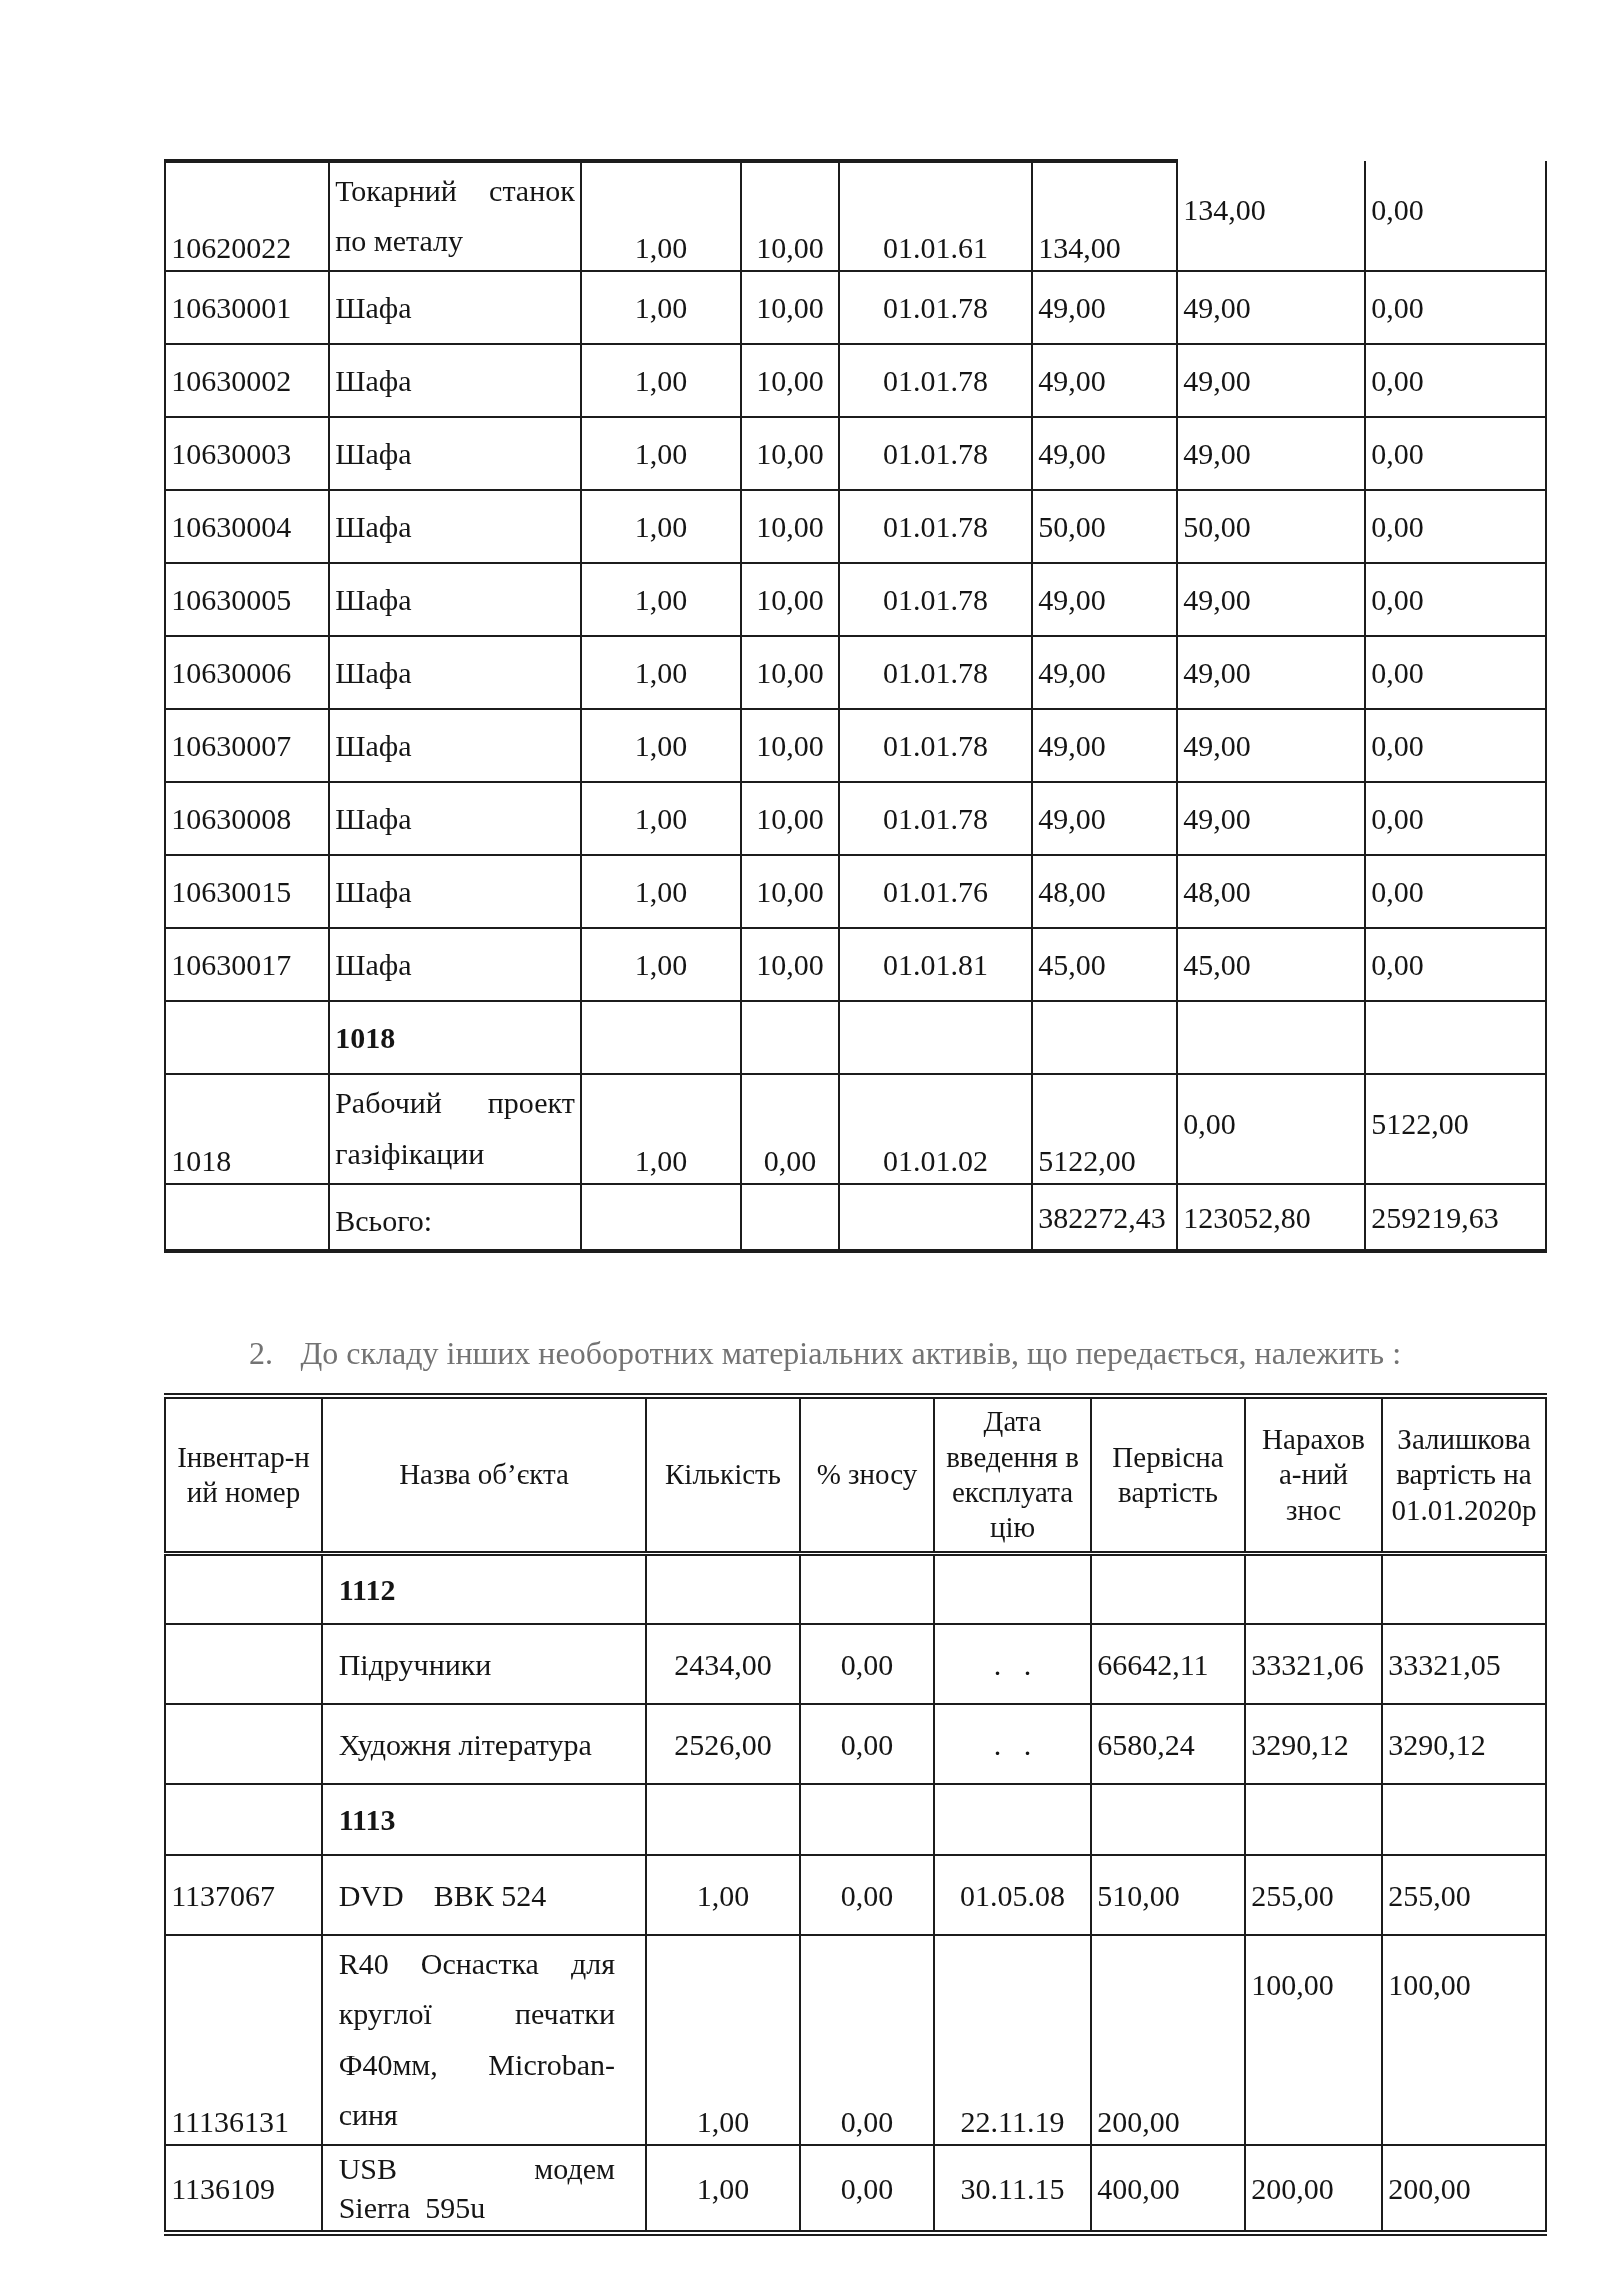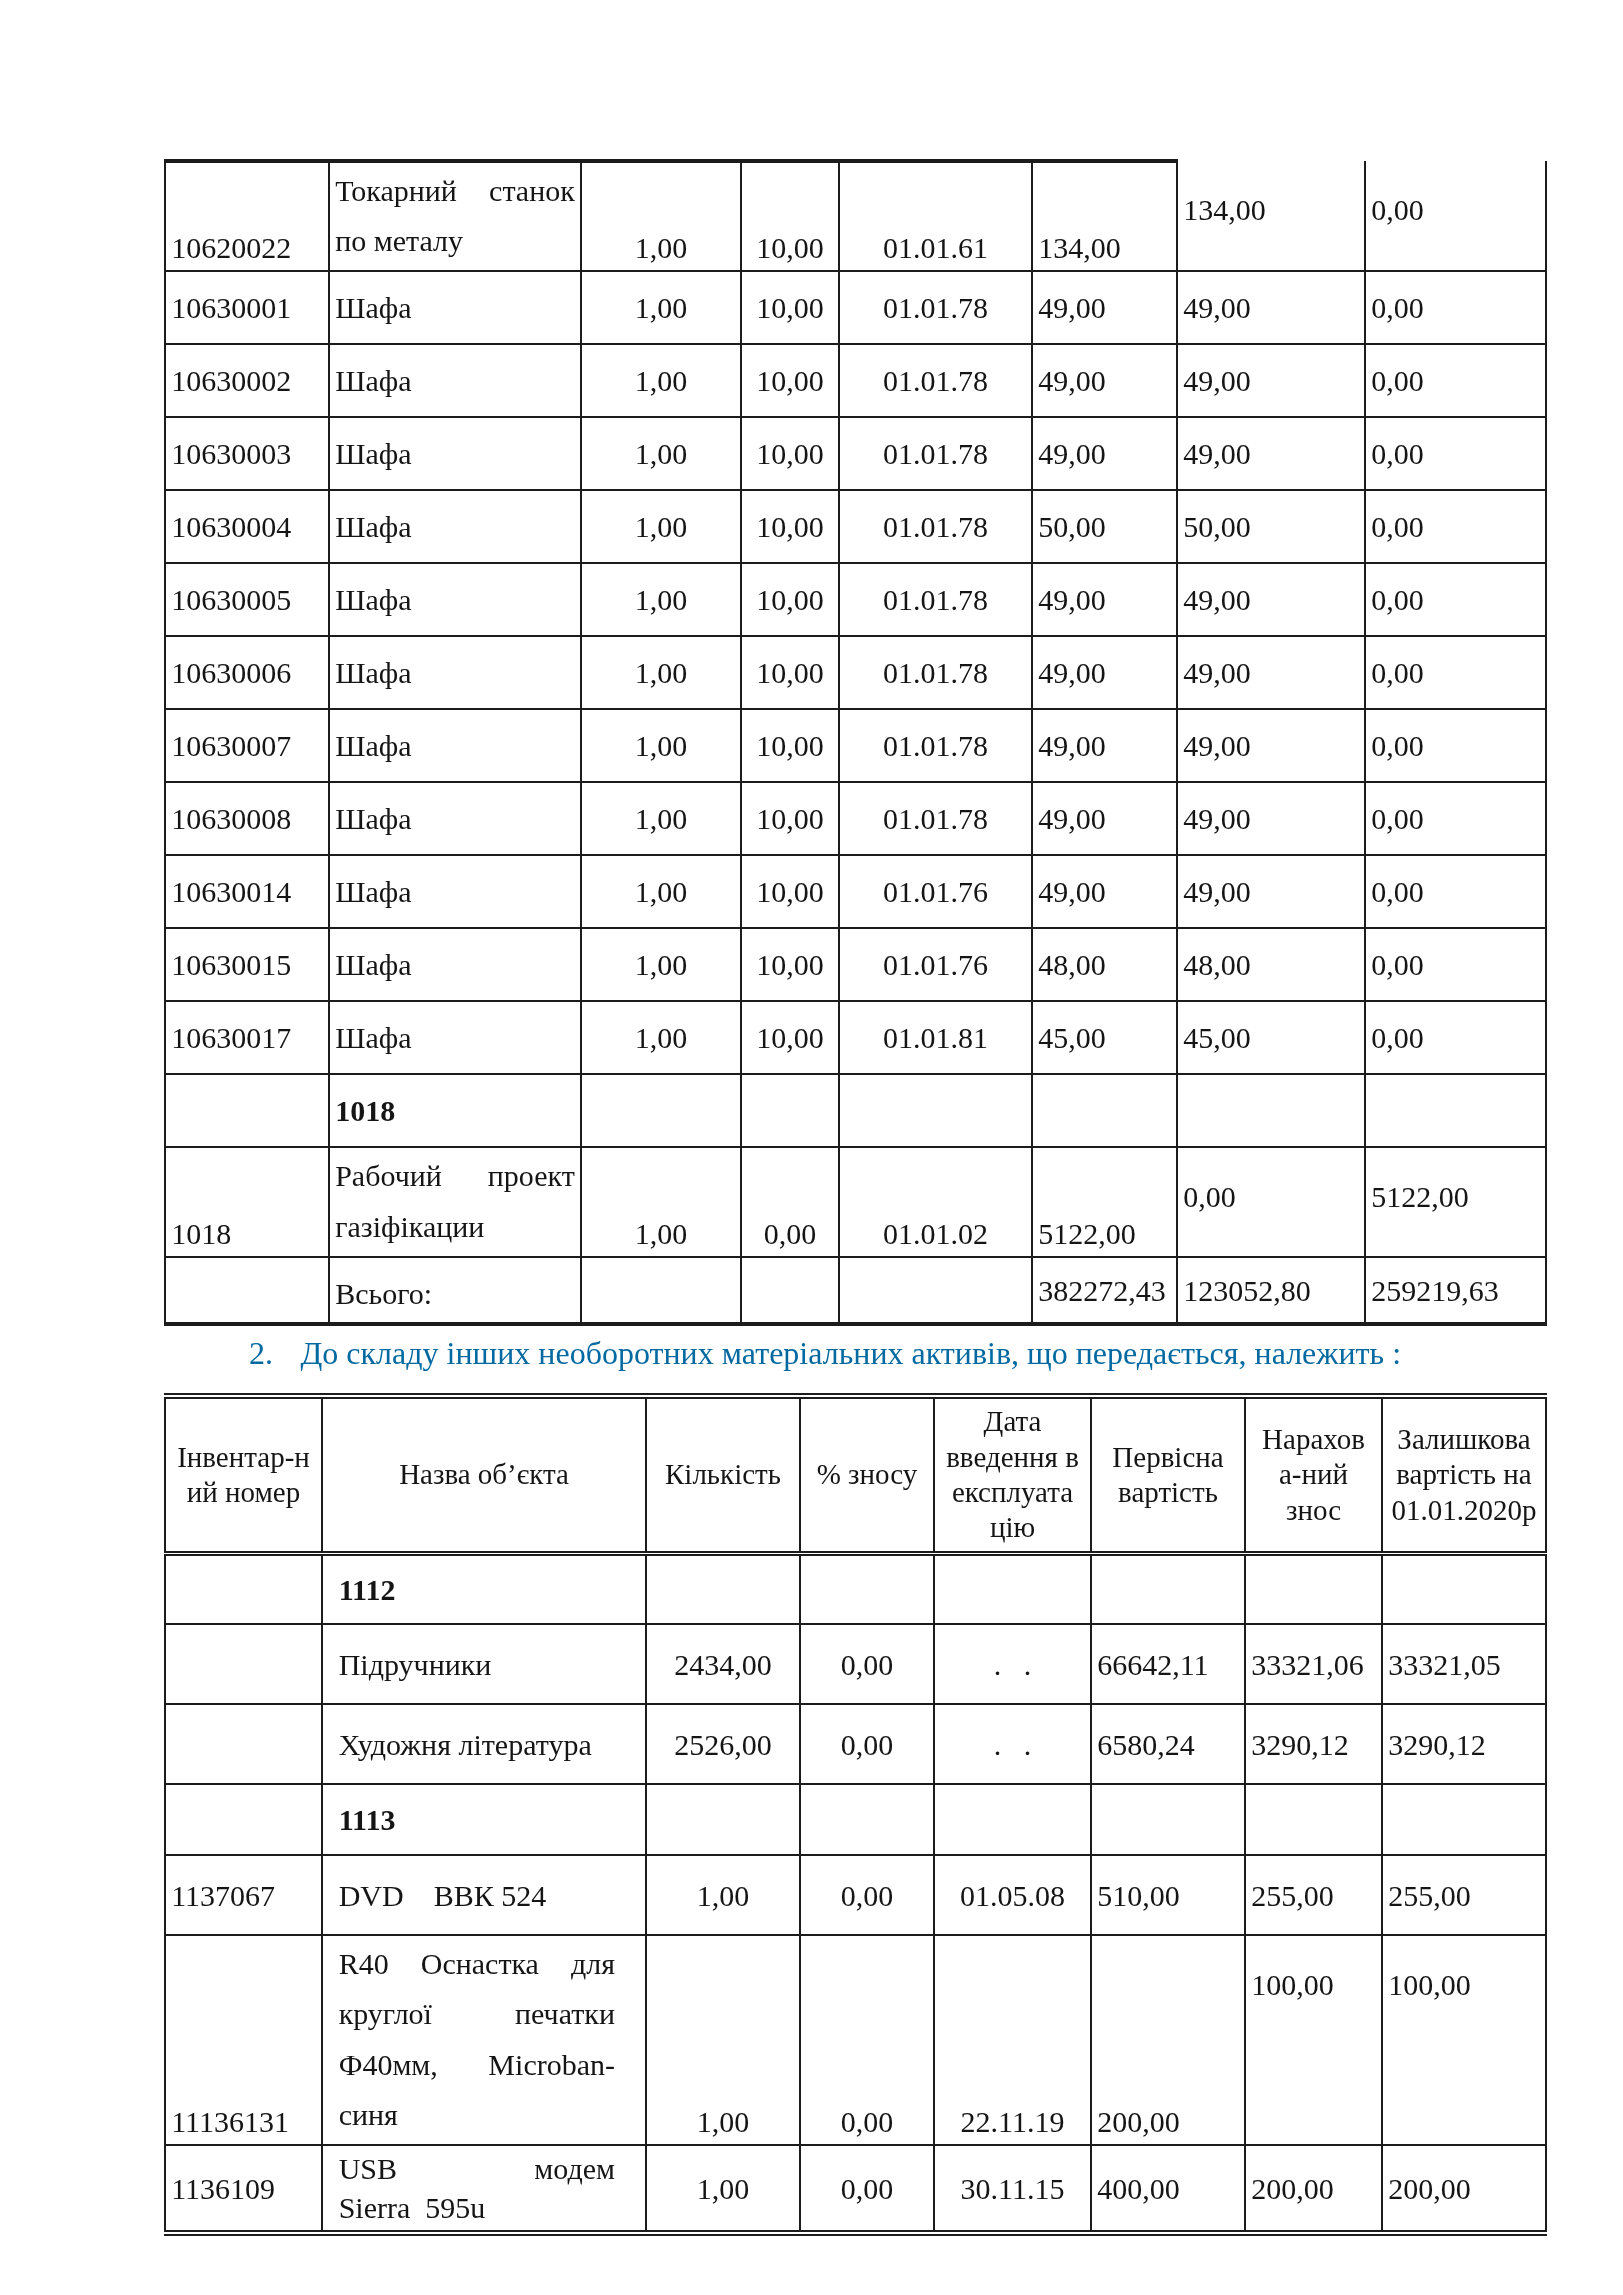--- a/index.html
+++ b/index.html
@@ -75,21 +75,21 @@
   #table2 tr.kind-item{height:80px;}
   #table2 tr.kind-multiline{height:164px;}
   #table2 tbody tr:last-child{height:77px;}
   
   #section-heading{
     position:absolute;
     left:249px;top:1334px;
     width:1152px;
     font-size:32px;
     line-height:1.2;
-    color:#0369a1;
+    color:#737373;
     white-space:nowrap;
   }
   #section-heading .heading-number{display:inline-block;margin-right:27.5px;}
 </style>
 </head>
 <body>
 
 <div class="page">
 
   <table id="table1" class="doc-table">
@@ -183,30 +183,20 @@
           <td class="c-val col-5">49,00</td>
           <td class="c-val col-6">49,00</td>
           <td class="c-val col-7">0,00</td>
         </tr>
         <tr class="kind-item">
           <td class="c-id col-0">10630008</td>
           <td class="c-name col-1">Шафа</td>
           <td class="c-qty col-2">1,00</td>
           <td class="c-pct col-3">10,00</td>
           <td class="c-date col-4">01.01.78</td>
-          <td class="c-val col-5">49,00</td>
-          <td class="c-val col-6">49,00</td>
-          <td class="c-val col-7">0,00</td>
-        </tr>
-        <tr class="kind-item">
-          <td class="c-id col-0">10630014</td>
-          <td class="c-name col-1">Шафа</td>
-          <td class="c-qty col-2">1,00</td>
-          <td class="c-pct col-3">10,00</td>
-          <td class="c-date col-4">01.01.76</td>
           <td class="c-val col-5">49,00</td>
           <td class="c-val col-6">49,00</td>
           <td class="c-val col-7">0,00</td>
         </tr>
         <tr class="kind-item">
           <td class="c-id col-0">10630015</td>
           <td class="c-name col-1">Шафа</td>
           <td class="c-qty col-2">1,00</td>
           <td class="c-pct col-3">10,00</td>
           <td class="c-date col-4">01.01.76</td>

